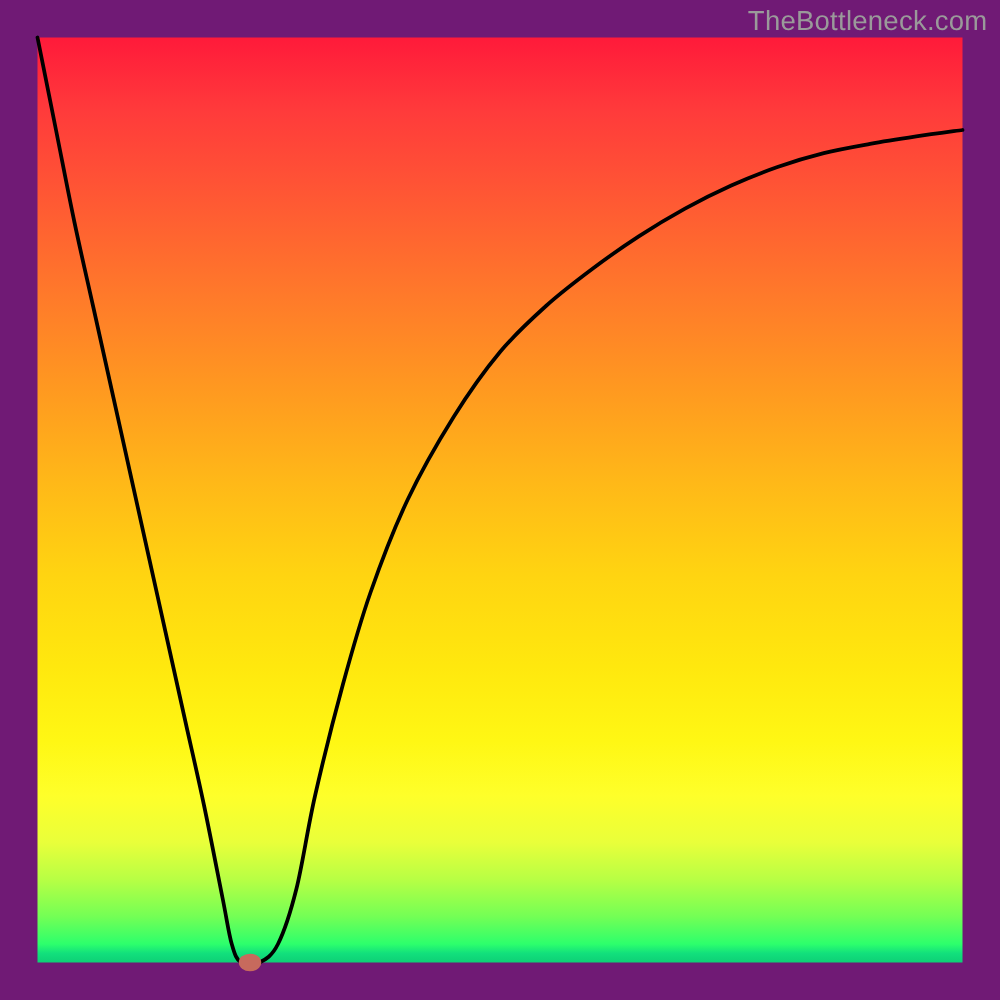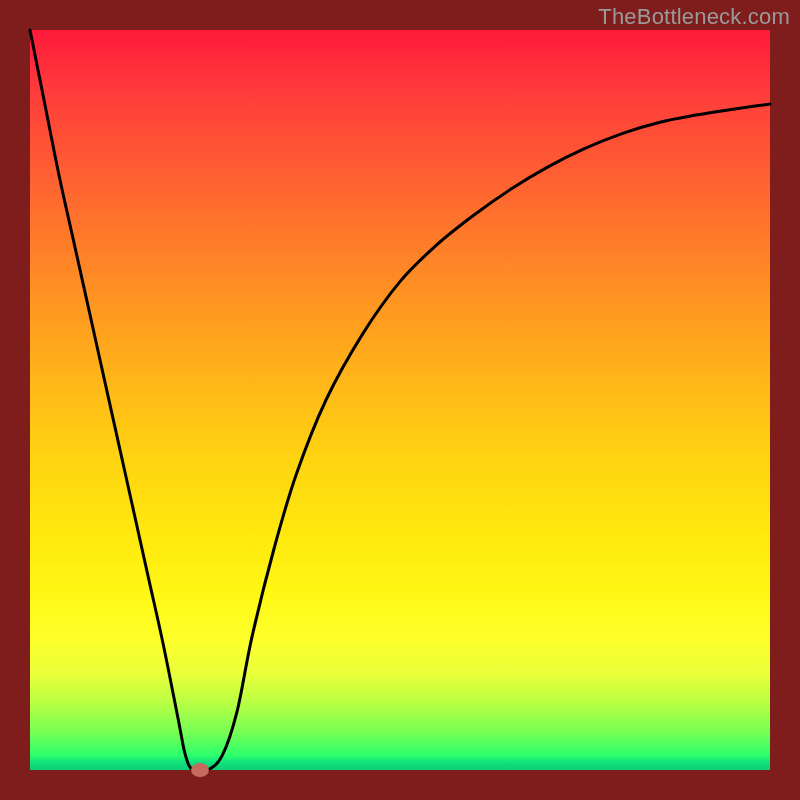--- a/index.html
+++ b/index.html
@@ -8,21 +8,21 @@
     width: 800px;
     height: 800px;
     background: #000;
     font-family: Arial, Helvetica, sans-serif;
     overflow: hidden;
   }
   .frame {
     position: relative;
     width: 800px;
     height: 800px;
-    background: #7f1d1d;
+    background: #701a75;
   }
   .plot-area {
     position: absolute;
     left: 30px;
     top: 30px;
     width: 740px;
     height: 740px;
     
     background: linear-gradient(
       to bottom,

